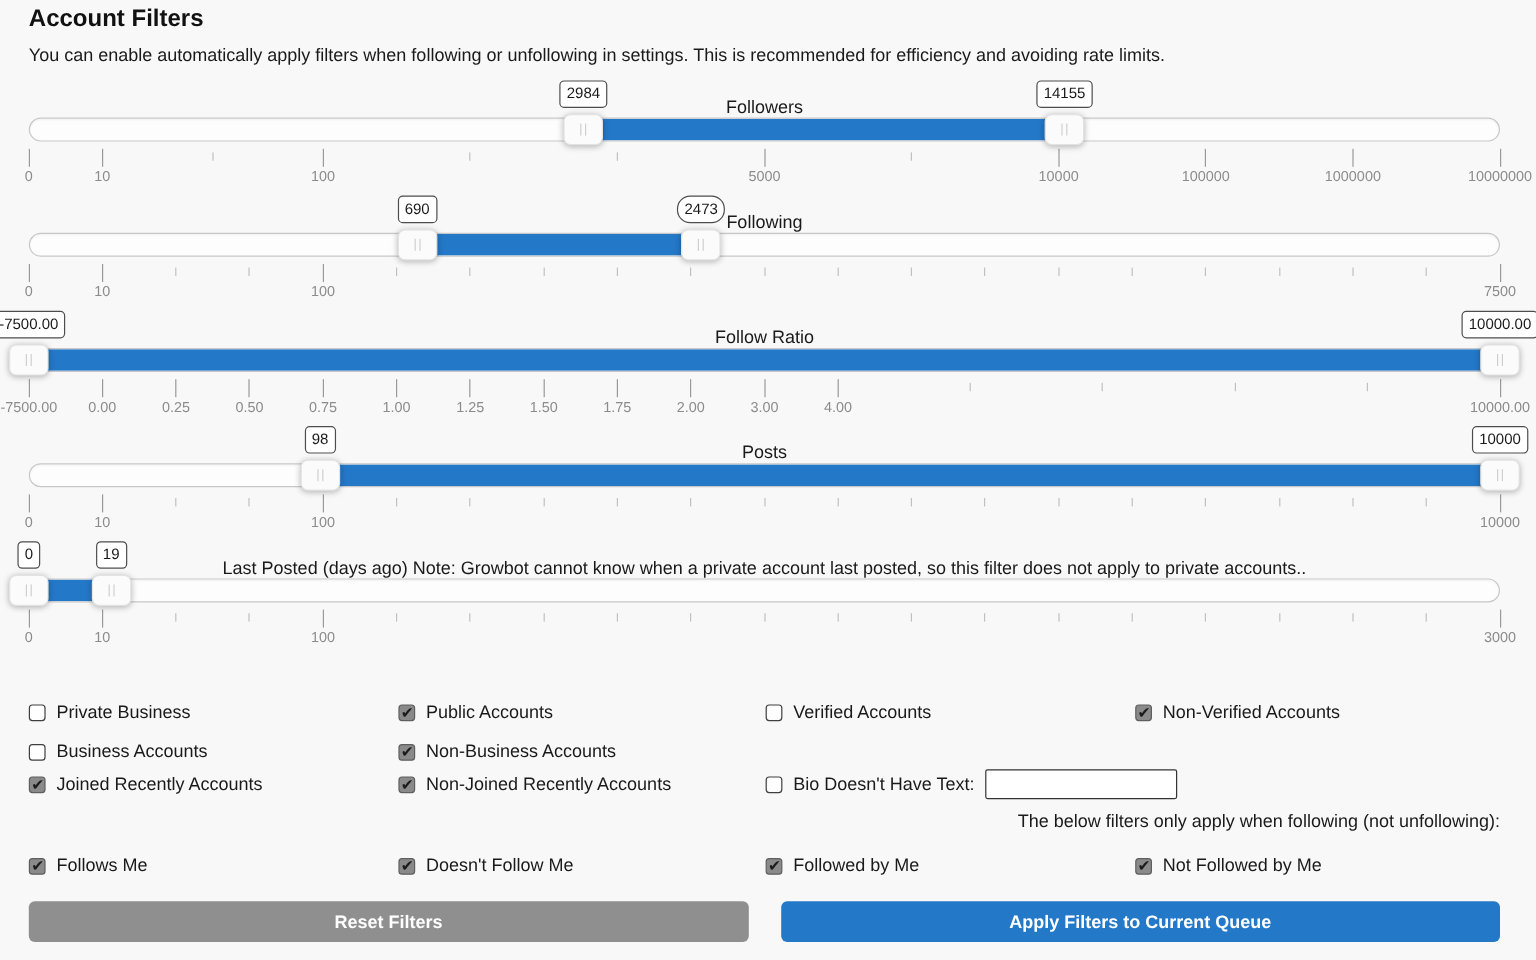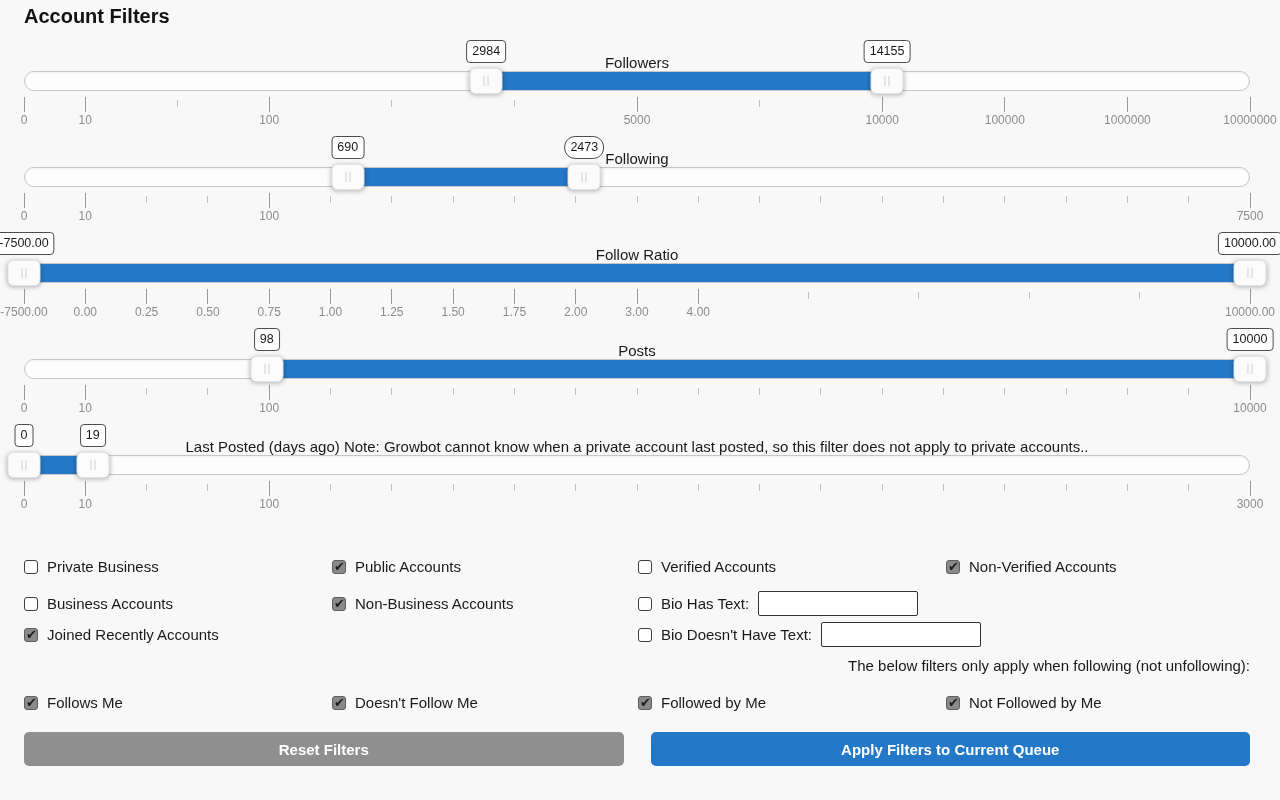--- a/index.html
+++ b/index.html
@@ -81,20 +81,21 @@
     flex: 1; height: 34px; border: none; border-radius: 5px;
     color: #ffffff; font-weight: bold; font-size: 15px;
     font-family: inherit; cursor: pointer;
   }
 </style>
 </head>
 <body>
 
 <div class="container">
   <h1 class="page-title">Account Filters</h1>
+  <p class="desc">You can enable automatically apply filters when following or unfollowing in settings. This is recommended for efficiency and avoiding rate limits.</p>
 
   <div id="sliders">
       <div class="slider-row">
         <div class="bubble" style="left: 37.7%;">2984</div>
         <div class="bubble" style="left: 70.4%;">14155</div>
         <div class="slider-label">Followers</div>
         <div class="track-wrap">
           <div class="track">
             <div class="range" style="left: 37.7%; width: 32.7%; background: rgb(36, 120, 200);"></div>
           </div>
@@ -328,30 +329,29 @@
       </div>
       <div class="cb-grid row-b">
         <label class="cb-item">
           <span class="cb-box unchecked"></span>
           <span class="cb-label">Business Accounts</span>
         </label>
         <label class="cb-item">
           <span class="cb-box checked"></span>
           <span class="cb-label">Non-Business Accounts</span>
         </label>
-        <label class="cb-item" style="grid-column: 3 / span 2;">
-          <span class="cb-box unchecked"></span>
-          <span class="cb-label">Bio Has Text:</span>
-          <input type="text" style="">
-        </label>
       </div>
       <div class="cb-grid row-c">
         <label class="cb-item">
           <span class="cb-box checked"></span>
           <span class="cb-label">Joined Recently Accounts</span>
+        </label>
+        <label class="cb-item">
+          <span class="cb-box checked"></span>
+          <span class="cb-label">Non-Joined Recently Accounts</span>
         </label>
         <label class="cb-item" style="grid-column: 3 / span 2;">
           <span class="cb-box unchecked"></span>
           <span class="cb-label">Bio Doesn't Have Text:</span>
           <input type="text" style="">
         </label>
       </div>
     </div>
 
   <p class="note">The below filters only apply when following (not unfollowing):</p>

